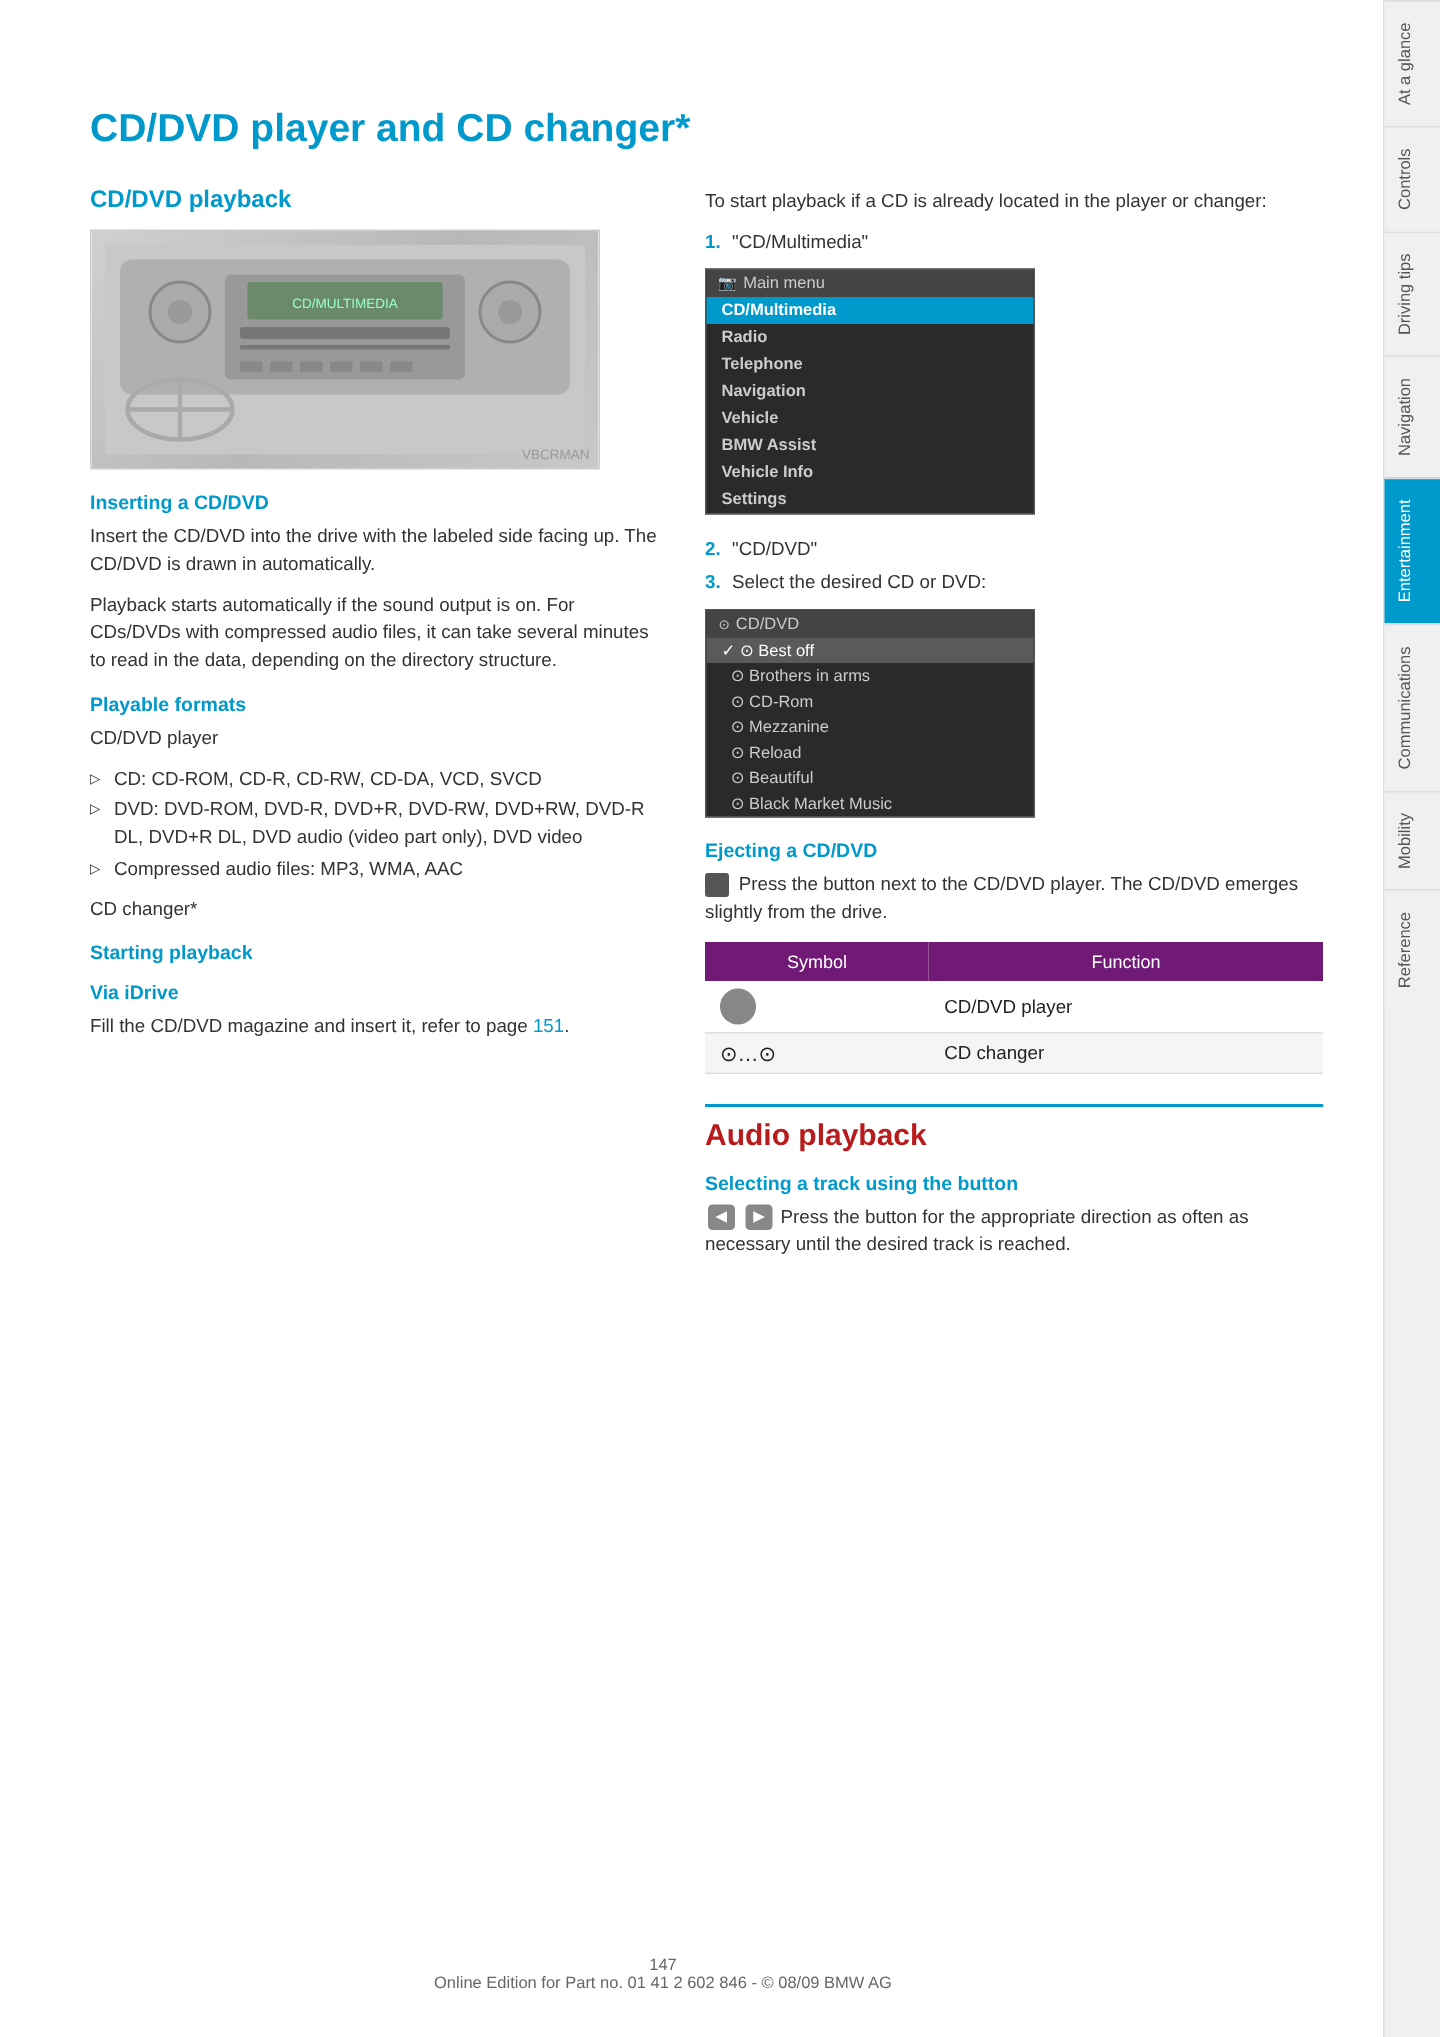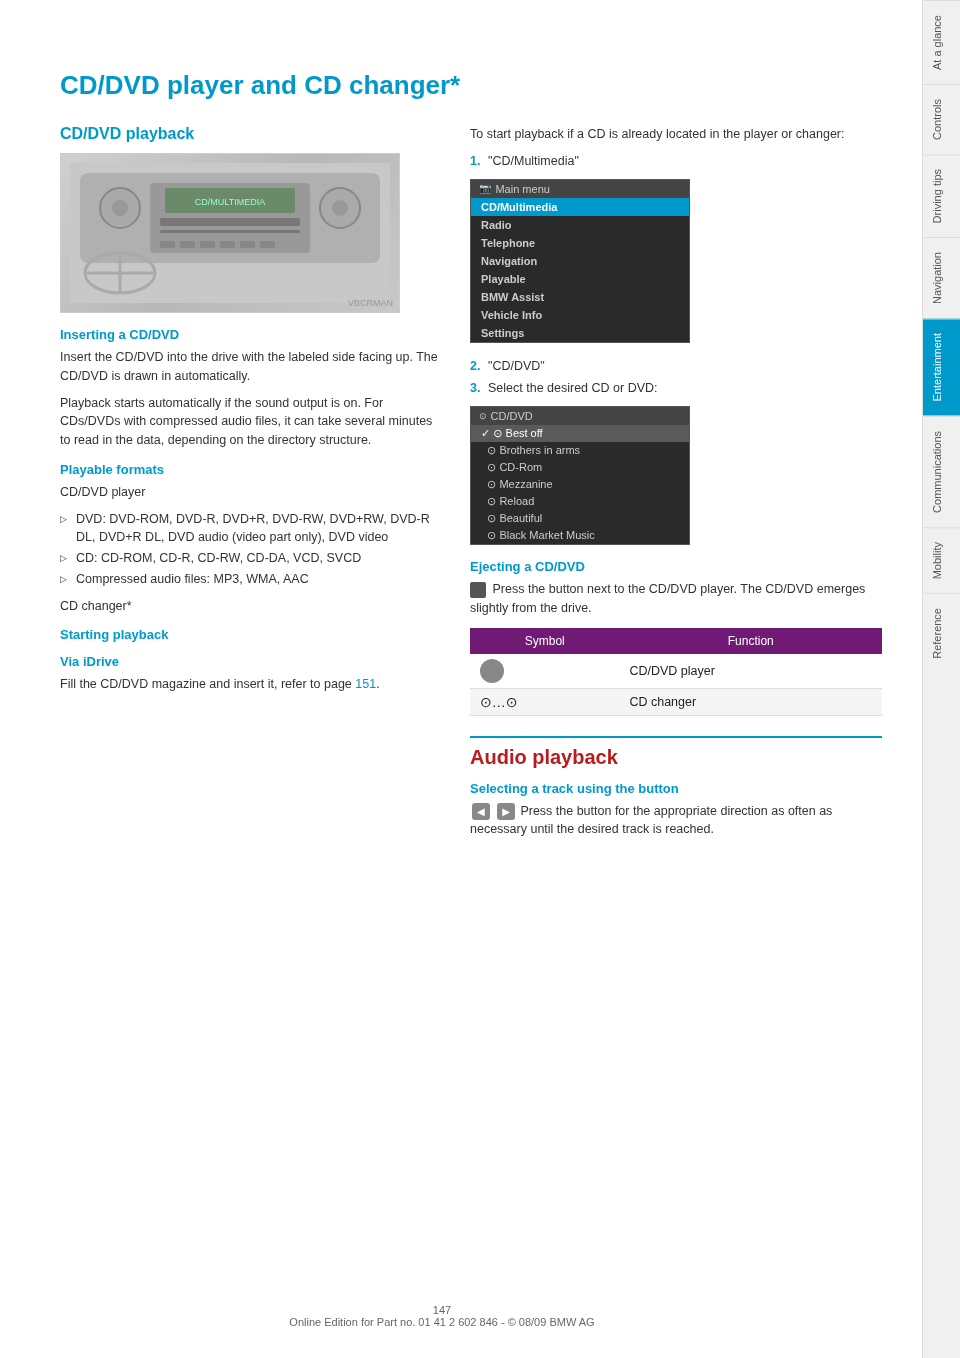--- a/index.html
+++ b/index.html
@@ -405,22 +405,22 @@
 
         <p class="body-text">Insert the CD/DVD into the drive with the labeled side facing up. The CD/DVD is drawn in automatically.</p>
 
         <p class="body-text">Playback starts automatically if the sound output is on. For CDs/DVDs with compressed audio files, it can take several minutes to read in the data, depending on the directory structure.</p>
 
         <h3 class="subsection-heading">Playable formats</h3>
 
         <p class="body-text">CD/DVD player</p>
 
         <ul class="bullet-list">
+          <li>CD: CD-ROM, CD-R, CD-RW, CD-DA, VCD, SVCD</li>
           <li>DVD: DVD-ROM, DVD-R, DVD+R, DVD-RW, DVD+RW, DVD-R DL, DVD+R DL, DVD audio (video part only), DVD video</li>
-          <li>CD: CD-ROM, CD-R, CD-RW, CD-DA, VCD, SVCD</li>
           <li>Compressed audio files: MP3, WMA, AAC</li>
         </ul>
 
         <p class="body-text">
           <span>CD changer*</span>
         </p>
 
 
         <h3 class="subsection-heading">Starting playback</h3>
 
@@ -445,21 +445,21 @@
 
         <div class="menu-screenshot">
           <div class="menu-title-bar">
             <span style="font-size:10px;">📷</span>
             <span>Main menu</span>
           </div>
           <div class="menu-item highlighted">CD/Multimedia</div>
           <div class="menu-item">Radio</div>
           <div class="menu-item">Telephone</div>
           <div class="menu-item">Navigation</div>
-          <div class="menu-item">Playable</div>
+          <div class="menu-item">Vehicle</div>
           <div class="menu-item">BMW Assist</div>
           <div class="menu-item">Vehicle Info</div>
           <div class="menu-item">Settings</div>
         </div>
 
         <ol class="numbered-list" style="counter-reset: none;">
           <li>
             <span class="num">2.</span>
             <span>"CD/DVD"</span>
           </li>

